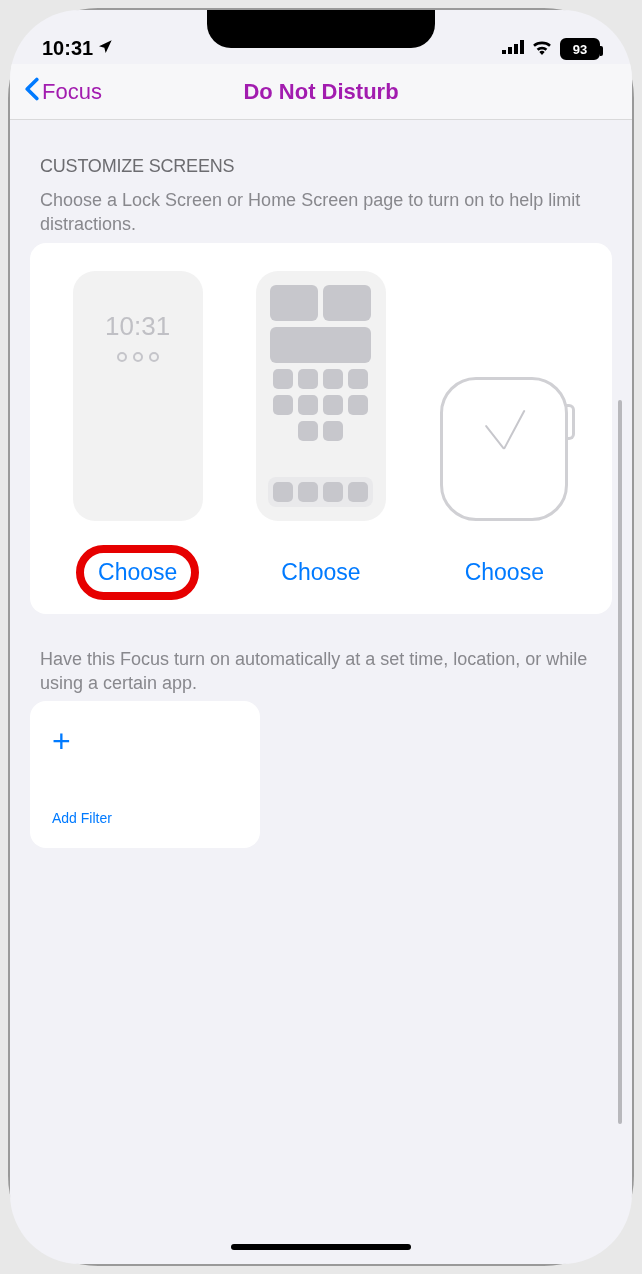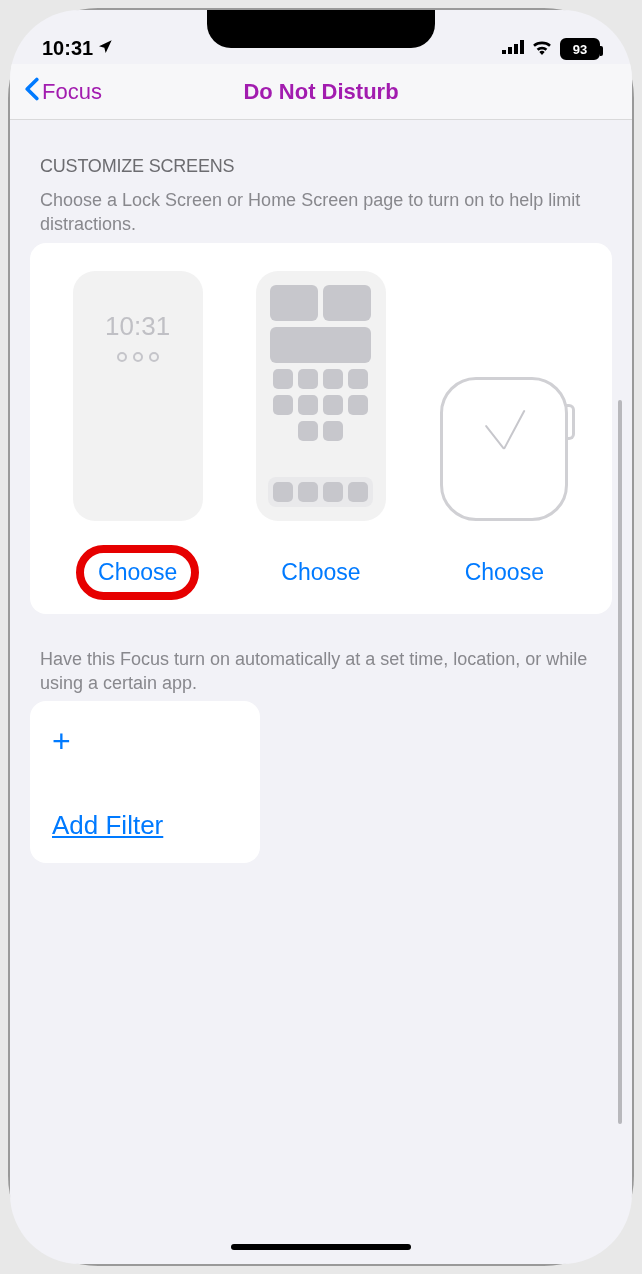--- a/index.html
+++ b/index.html
@@ -51,21 +51,21 @@
     .whand{position:absolute;left:50%;top:50%;width:2px;background:#c7c7cc;transform-origin:bottom center;border-radius:2px;}
     
     .choose-btn{font-size:23px;color:#007aff;margin-top:20px;}
     .highlight{position:relative;}
     .highlight::before{content:'';position:absolute;inset:-14px -22px;border:8px solid #e60000;border-radius:34px;}
     
     .row-btn{padding:20px 22px;font-size:22px;color:#007aff;}
     
     .filter-card{width:230px;padding:22px;display:flex;flex-direction:column;gap:50px;}
     .plus-icon{font-size:32px;color:#007aff;font-weight:300;}
-    .filter-label{font-size:26px;color:#007aff;text-decoration:underline;}
+    .filter-label{font-size:14px;color:#007aff;}
     
     .scroll-ind{position:absolute;right:10px;top:390px;width:4px;height:724px;background:#b8b8bc;border-radius:2px;}
     
     .home-ind{position:absolute;bottom:14px;left:50%;transform:translateX(-50%);width:180px;height:6px;background:#000;border-radius:3px;}
   </style>
 </head>
 <body>
 
 <div class="device-frame">
   <div class="screen">

